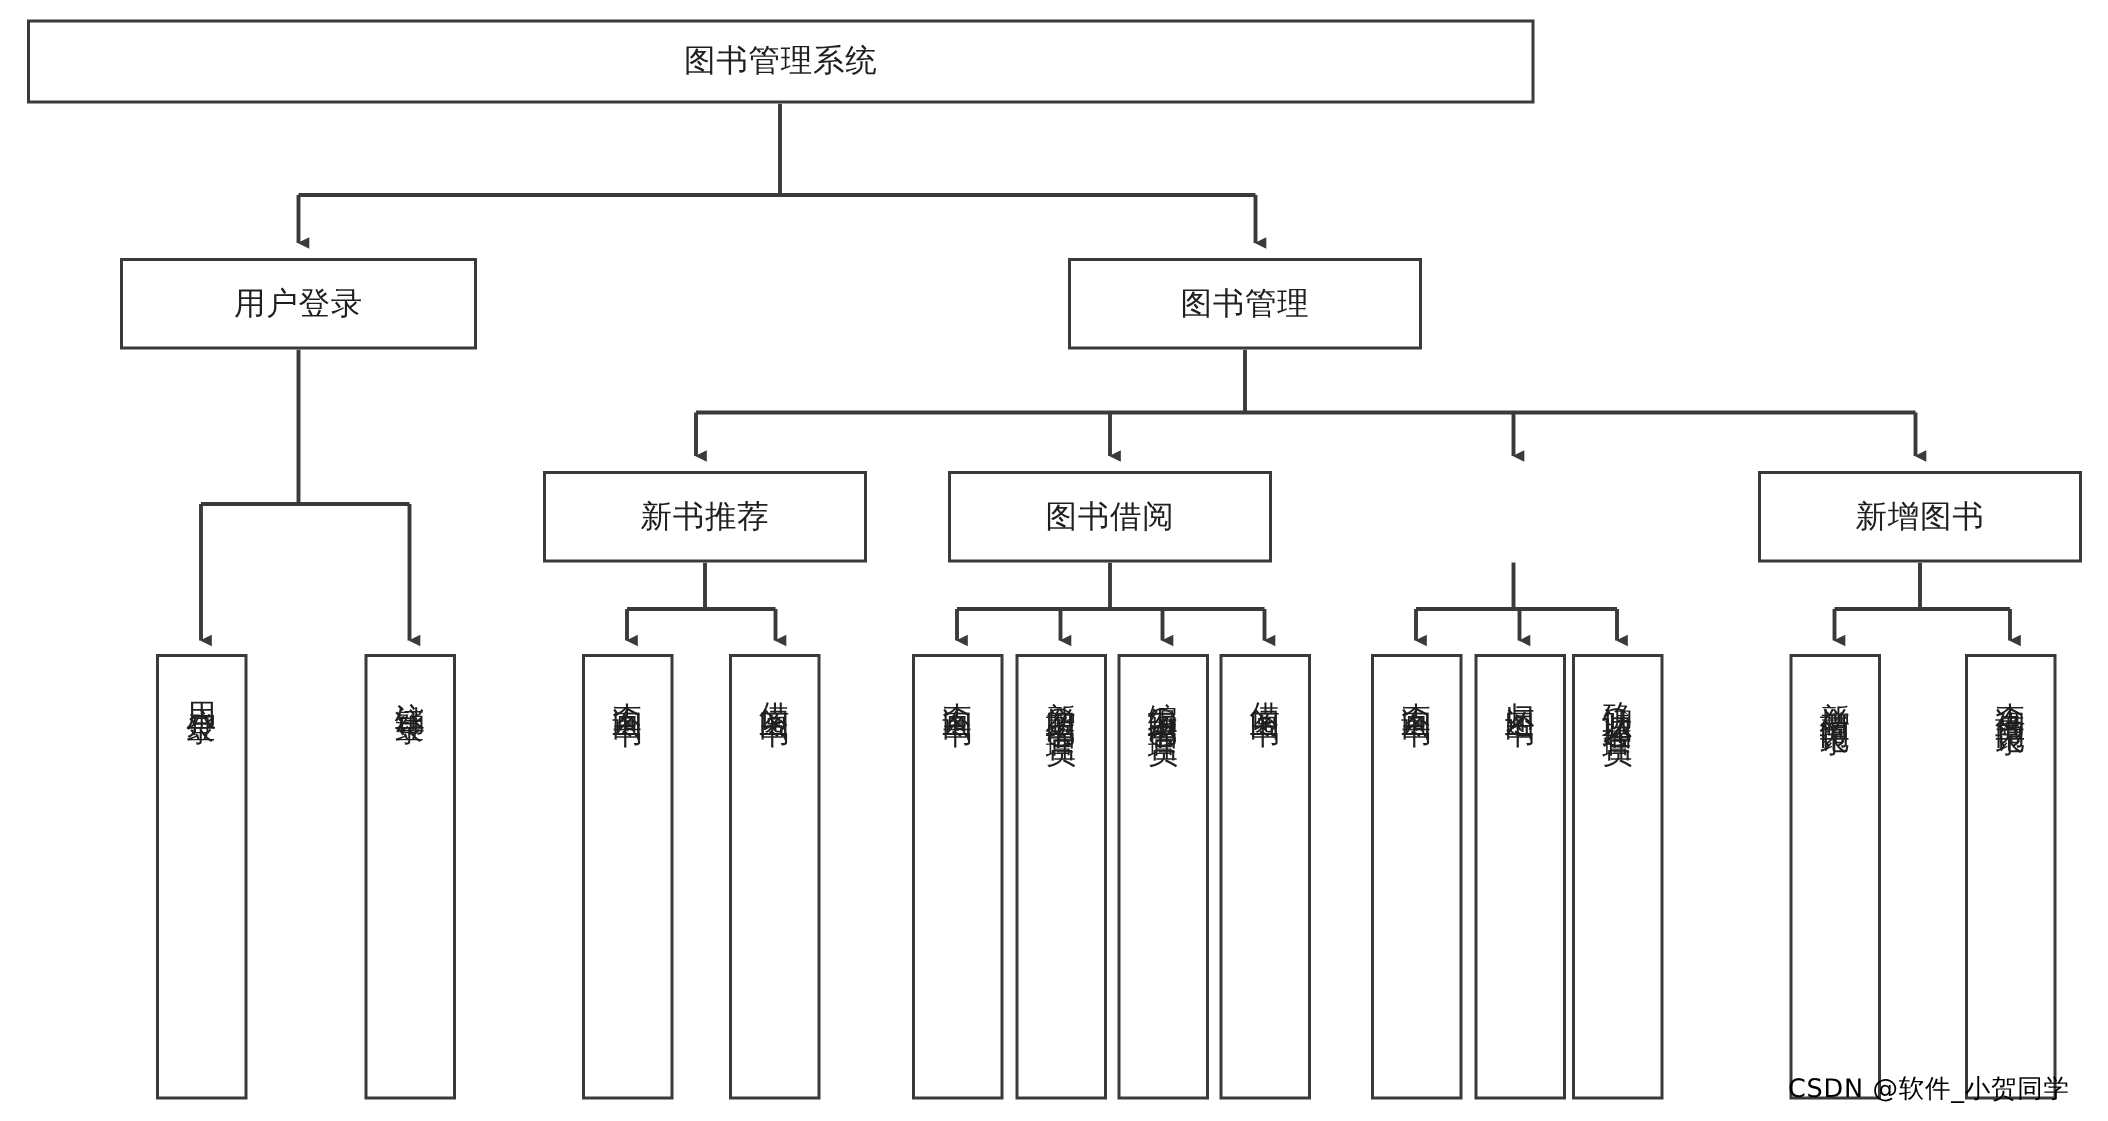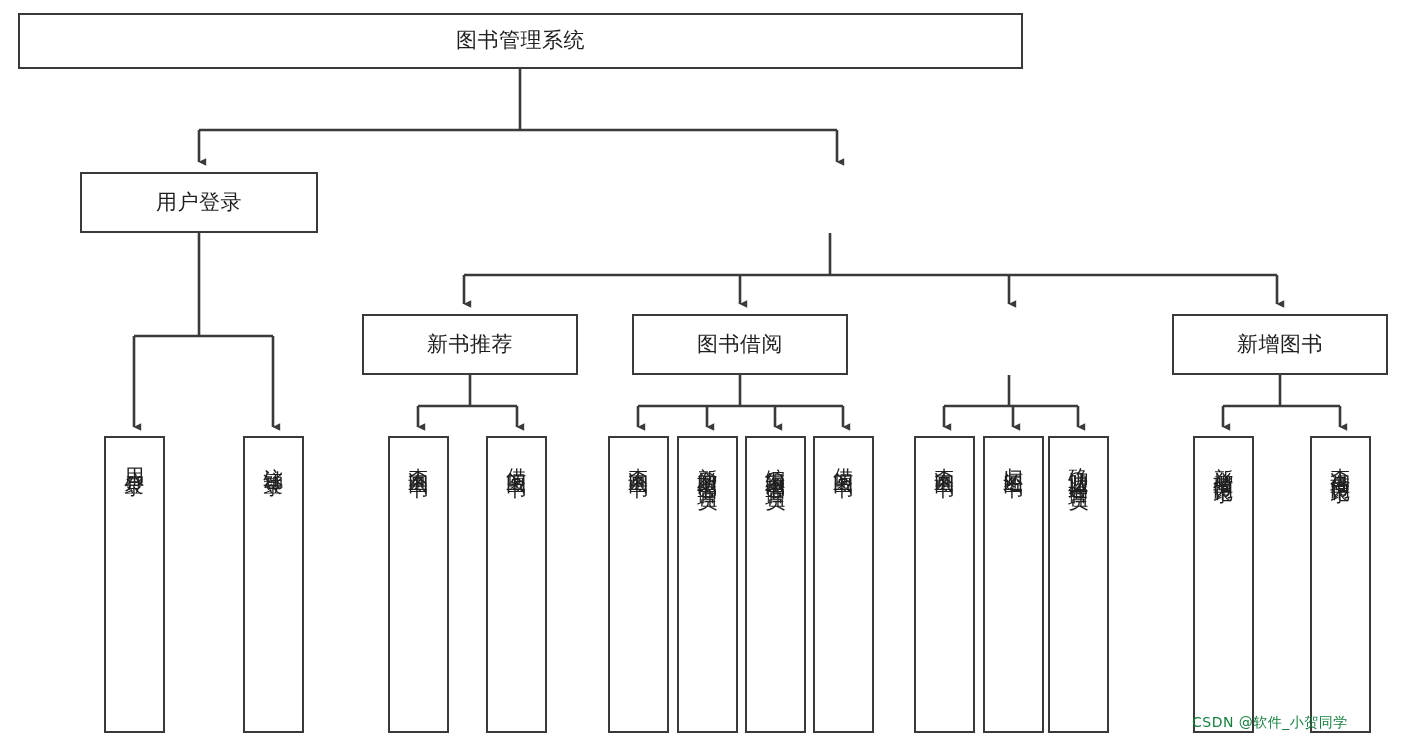--- a/index.html
+++ b/index.html
@@ -51,22 +51,22 @@
   .node.leaf .node-label {
     writing-mode: vertical-rl;
     text-orientation: upright;
     white-space: normal;
     letter-spacing: 3.5px;
     font-size: 20px;
     text-align: left;
   }
   .watermark {
     position: absolute;
-    font-size: 14px;
-    color: #15803d;
+    font-size: 17px;
+    color: #000000;
     white-space: nowrap;
     z-index: 5;
     letter-spacing: 0.5px;
   }
 </style>
 </head>
 <body>
 
 <div id="canvas">
 
@@ -121,20 +121,23 @@
   </svg>
 
   <div class="node" style="left:18px; top:13px; width:1005px; height:56px;">
     <span class="node-label">图书管理系统</span>
   </div>
 
   <div class="node" style="left:80px; top:172px; width:238px; height:61px;">
     <span class="node-label">用户登录</span>
   </div>
 
+  <div class="node" style="left:712px; top:172px; width:236px; height:61px;">
+    <span class="node-label">图书管理</span>
+  </div>
 
   <div class="node" style="left:362px; top:314px; width:216px; height:61px;">
     <span class="node-label">新书推荐</span>
   </div>
 
   <div class="node" style="left:632px; top:314px; width:216px; height:61px;">
     <span class="node-label">图书借阅</span>
   </div>
 
 

